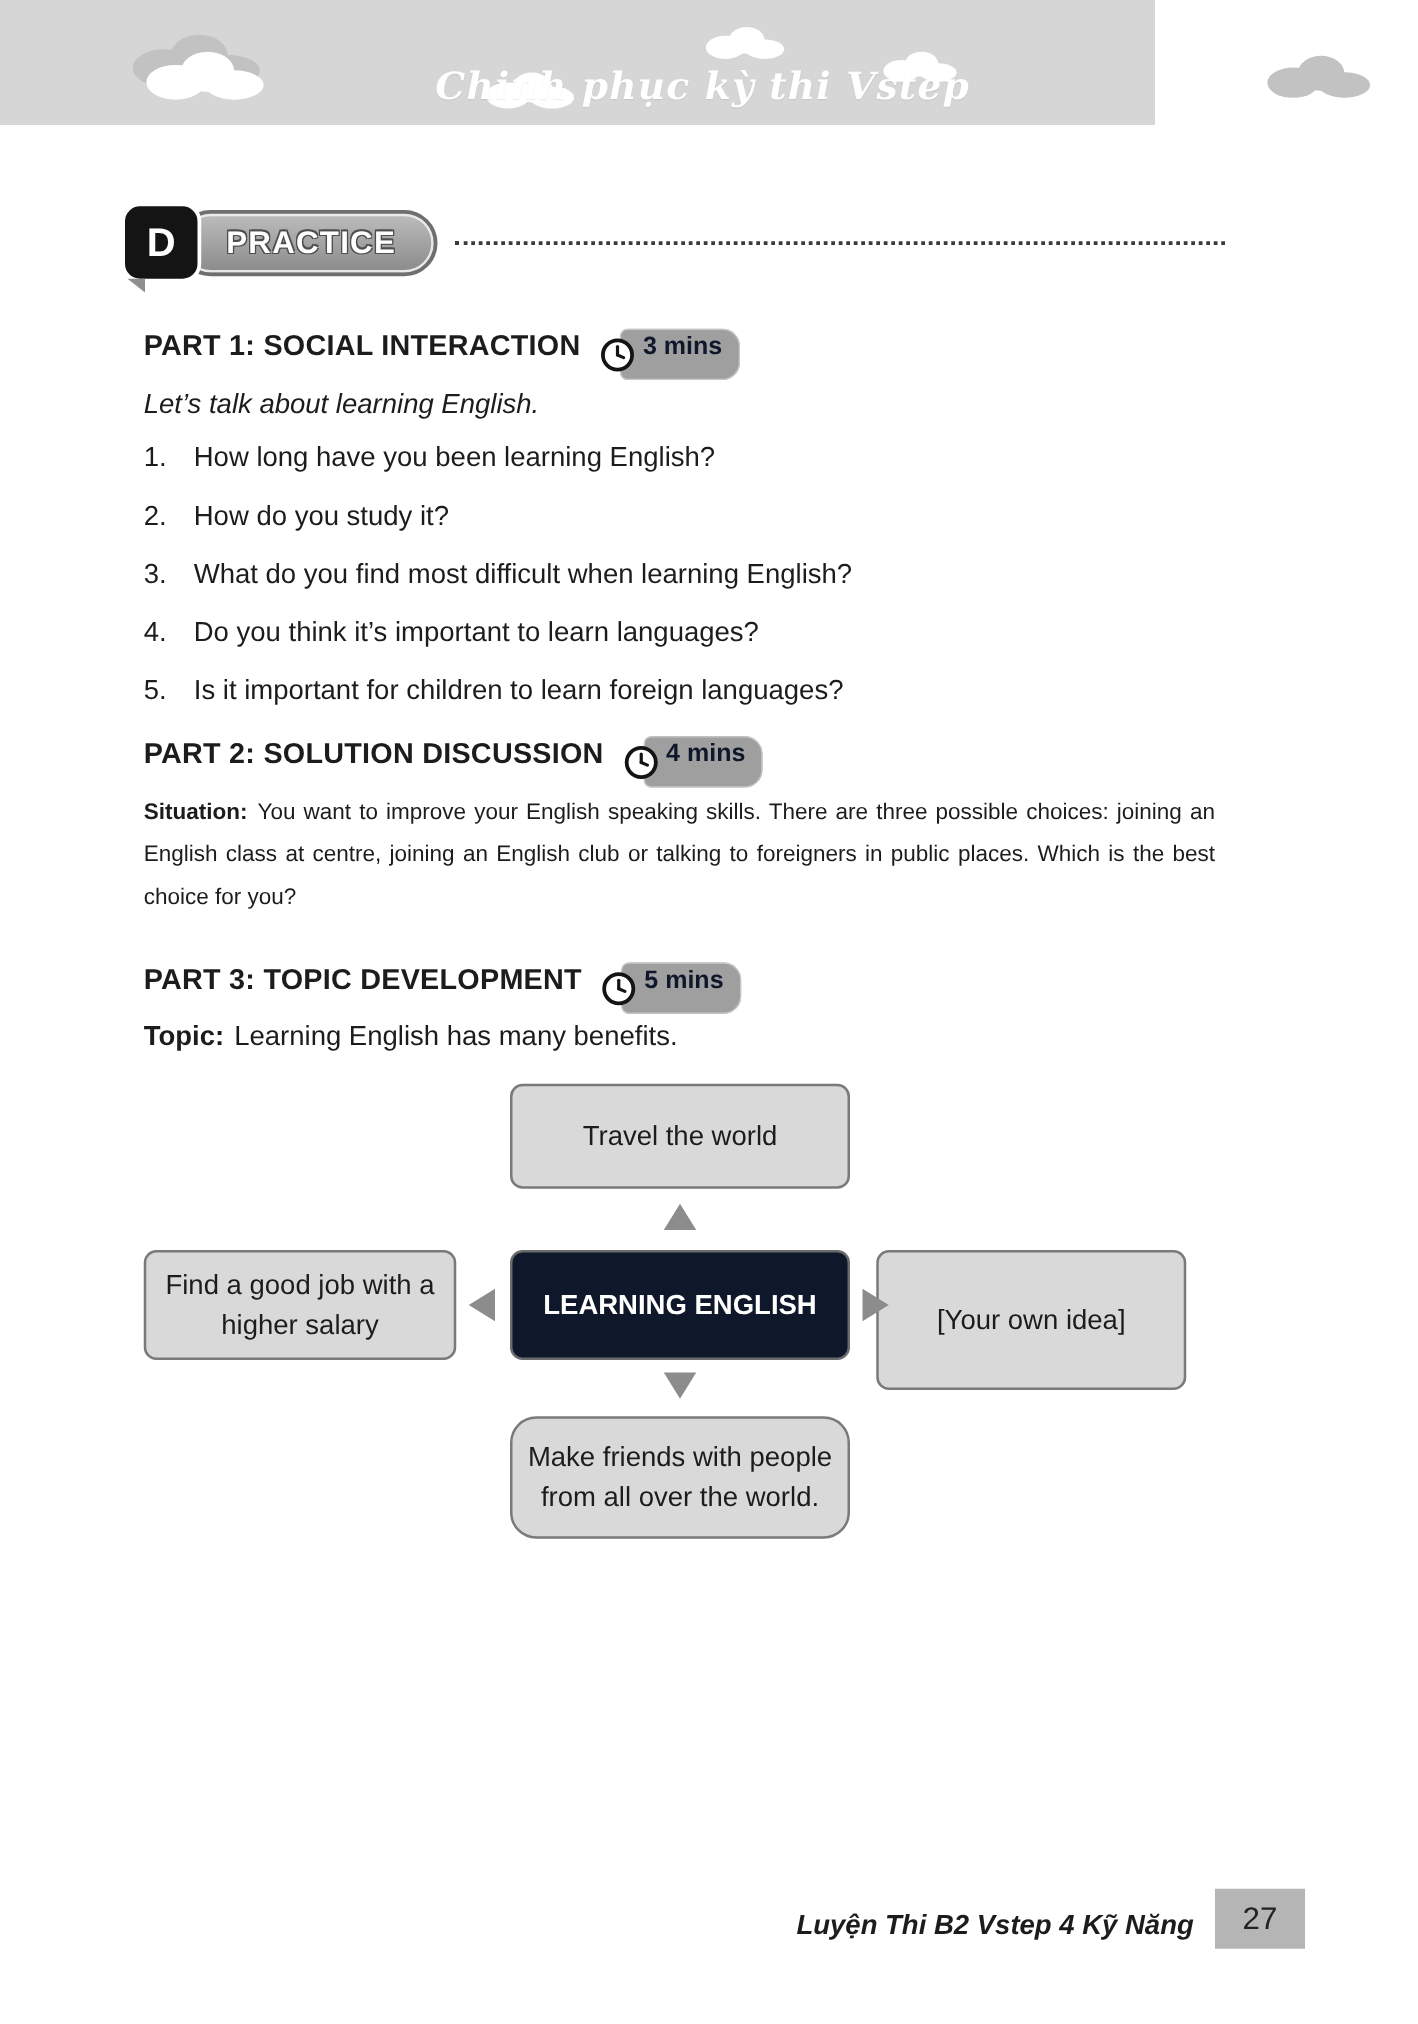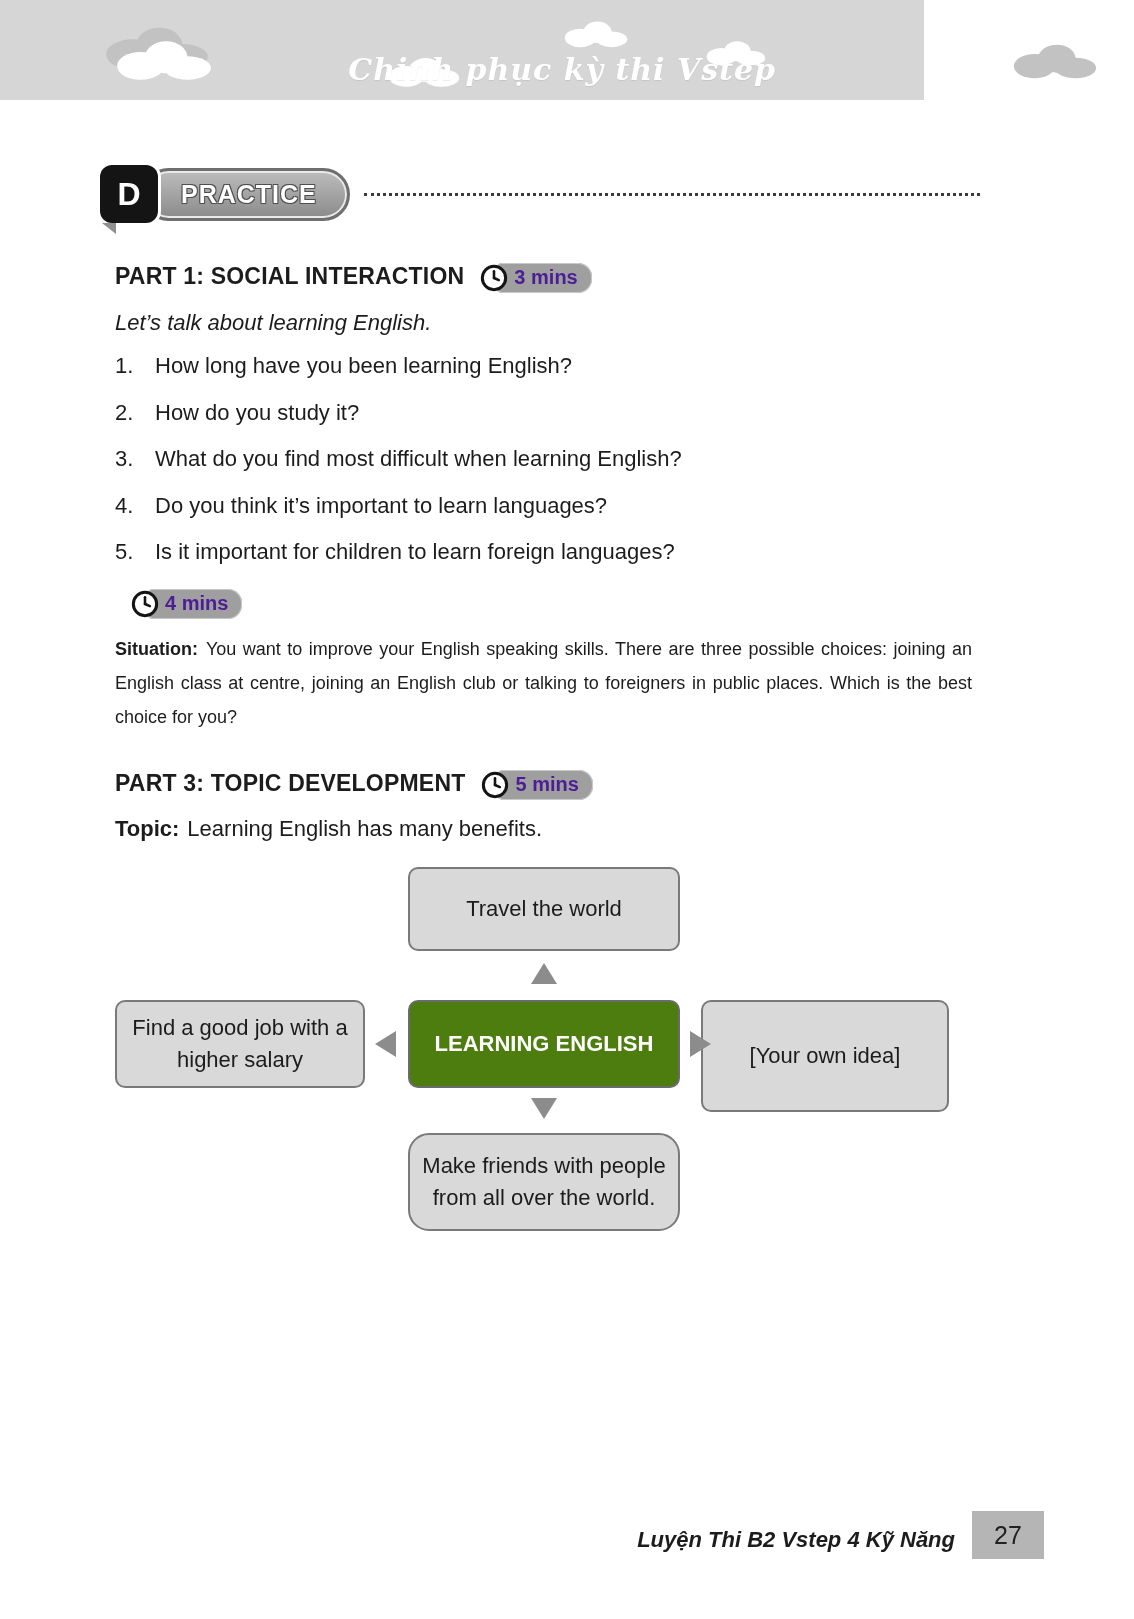--- a/index.html
+++ b/index.html
@@ -43,22 +43,22 @@
     white-space:nowrap;
   }
   .dotted-line { flex:1; margin-left:14px; border-top:3px dotted #3a3a3a; height:0; }
 
   
   .part-heading { position:absolute; left:115px; display:flex; align-items:flex-start; }
   .part-title { font-size:23px; font-weight:bold; letter-spacing:0.2px; white-space:nowrap; }
   .time-badge { display:flex; align-items:center; margin-left:16px; position:relative; }
   .clock-wrap { position:relative; z-index:2; width:28px; height:28px; }
   .mins-pill {
-    margin-left:-12px; background:#9f9f9f; color:#4c1d95; font-weight:bold;
-    font-size:20px; border-radius:6px 14px 14px 6px; padding:3px 14px 4px 18px;
+    margin-left:-12px; background:#9f9f9f; color:#0f172a; font-weight:bold;
+    font-size:20px; border-radius:6px 14px 14px 6px; padding:3px 14px 15px 18px;
     box-shadow:inset 0 0 0 1px #c9c9c9; white-space:nowrap;
   }
 
   
   .intro-italic { position:absolute; left:115px; top:310px; font-style:italic; font-size:22px; }
   .question-list { position:absolute; left:115px; top:353px; width:880px; }
   .q-row { display:flex; margin-bottom:20.5px; font-size:22px; }
   .q-num { width:40px; flex:0 0 40px; }
   .para {
     position:absolute; left:115px; width:857px; font-size:18px;
@@ -67,21 +67,21 @@
   .bold-label { font-weight:bold; margin-right:8px; }
   .topic-line { position:absolute; left:115px; top:816px; font-size:22px; }
 
   
   .dg-box {
     position:absolute; background:#d9d9d9; border:2px solid #7a7a7a; border-radius:10px;
     display:flex; align-items:center; justify-content:center; text-align:center;
     font-size:22px; line-height:32px; padding:0 10px; color:#1c1c1c;
   }
   .dg-top    { left:408px; top:867px;  width:272px; height:84px; }
-  .dg-center { left:408px; top:1000px; width:272px; height:88px; background:#4d7c0f; border-color:#6b6b6b; color:#ffffff; font-weight:bold; }
+  .dg-center { left:408px; top:1000px; width:272px; height:88px; background:#0f172a; border-color:#6b6b6b; color:#ffffff; font-weight:bold; }
   .dg-left   { left:115px; top:1000px; width:250px; height:88px; }
   .dg-right  { left:701px; top:1000px; width:248px; height:112px; }
   .dg-bottom { left:408px; top:1133px; width:272px; height:98px;border-radius:21px; }
   .tri { position:absolute; width:0; height:0; }
   .tri-up    { left:531px; top:963px;  border-left:13px solid transparent; border-right:13px solid transparent; border-bottom:21px solid #8c8c8c; }
   .tri-down  { left:531px; top:1098px; border-left:13px solid transparent; border-right:13px solid transparent; border-top:21px solid #8c8c8c; }
   .tri-left  { left:375px; top:1031px; border-top:13px solid transparent; border-bottom:13px solid transparent; border-right:21px solid #8c8c8c; }
   .tri-right { left:690px; top:1031px; border-top:13px solid transparent; border-bottom:13px solid transparent; border-left:21px solid #8c8c8c; }
 
   
@@ -197,20 +197,21 @@
       <span class="q-num">4.</span>
       <span>Do you think it’s important to learn languages?</span>
     </div>
     <div class="q-row">
       <span class="q-num">5.</span>
       <span>Is it important for children to learn foreign languages?</span>
     </div>
   </div>
 
   <div class="part-heading" style="top:589px;">
+    <span class="part-title">PART 2: SOLUTION DISCUSSION</span>
     <span class="time-badge">
       <span class="clock-wrap">
         <svg width="28" height="28" viewBox="0 0 24 24">
             <circle cx="12" cy="12" r="10" fill="#ffffff" stroke="#141414" stroke-width="2.6"></circle>
             <line x1="12" y1="12" x2="12" y2="6.2" stroke="#141414" stroke-width="2.2" stroke-linecap="round"></line>
             <line x1="12" y1="12" x2="16.2" y2="13.8" stroke="#141414" stroke-width="2.2" stroke-linecap="round"></line>
           </svg>
       </span>
       <span class="mins-pill">4 mins</span>
     </span>

